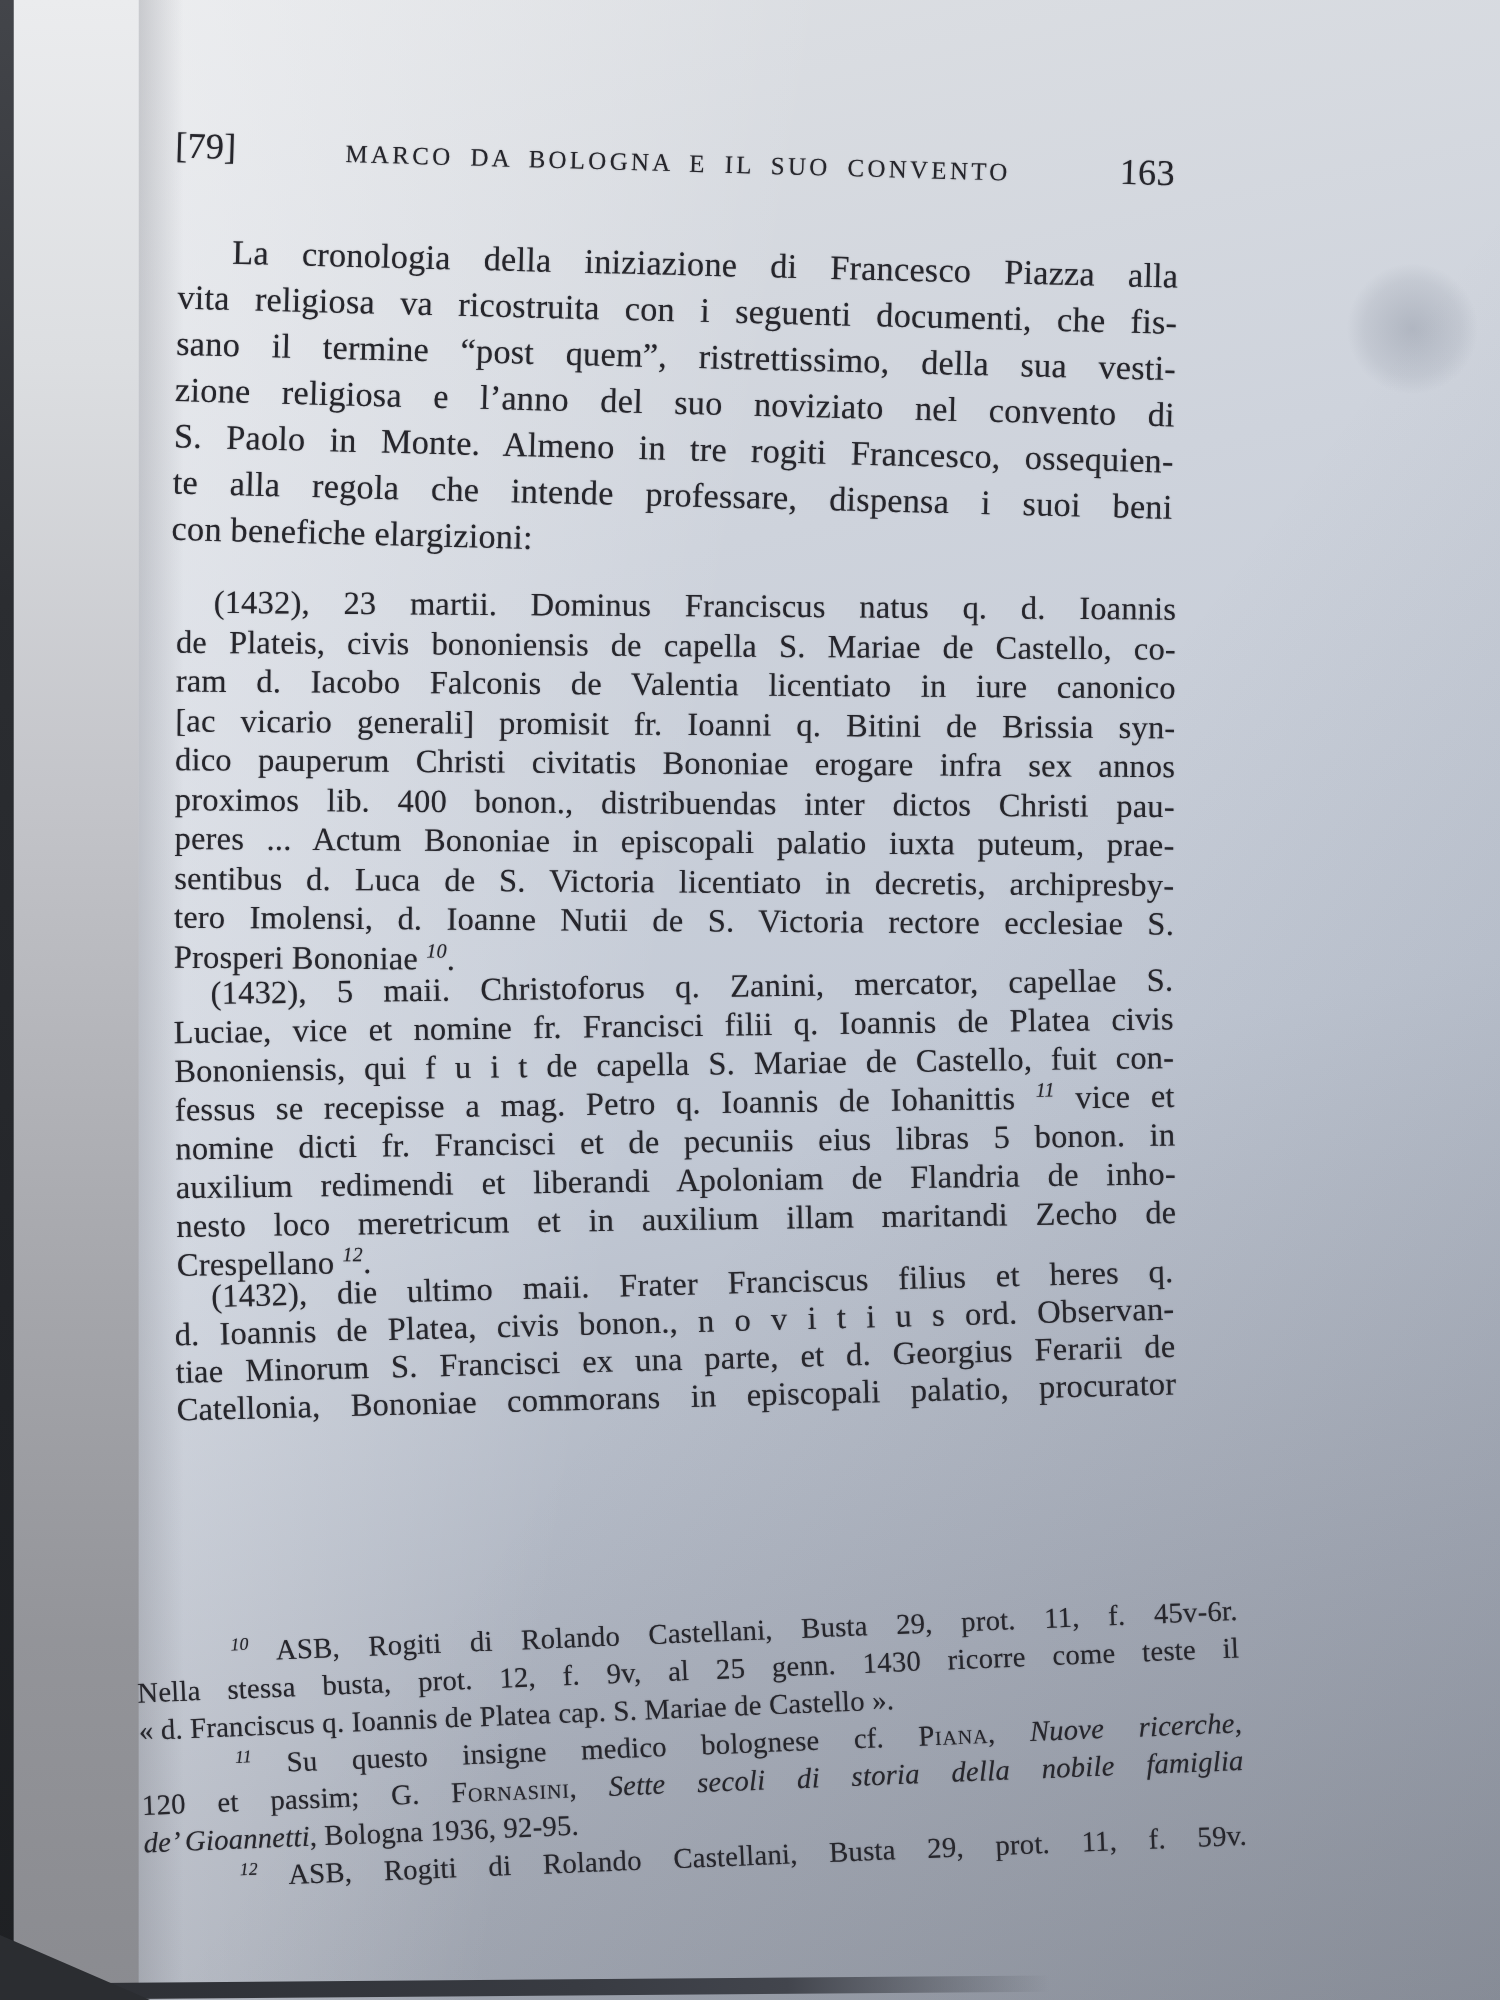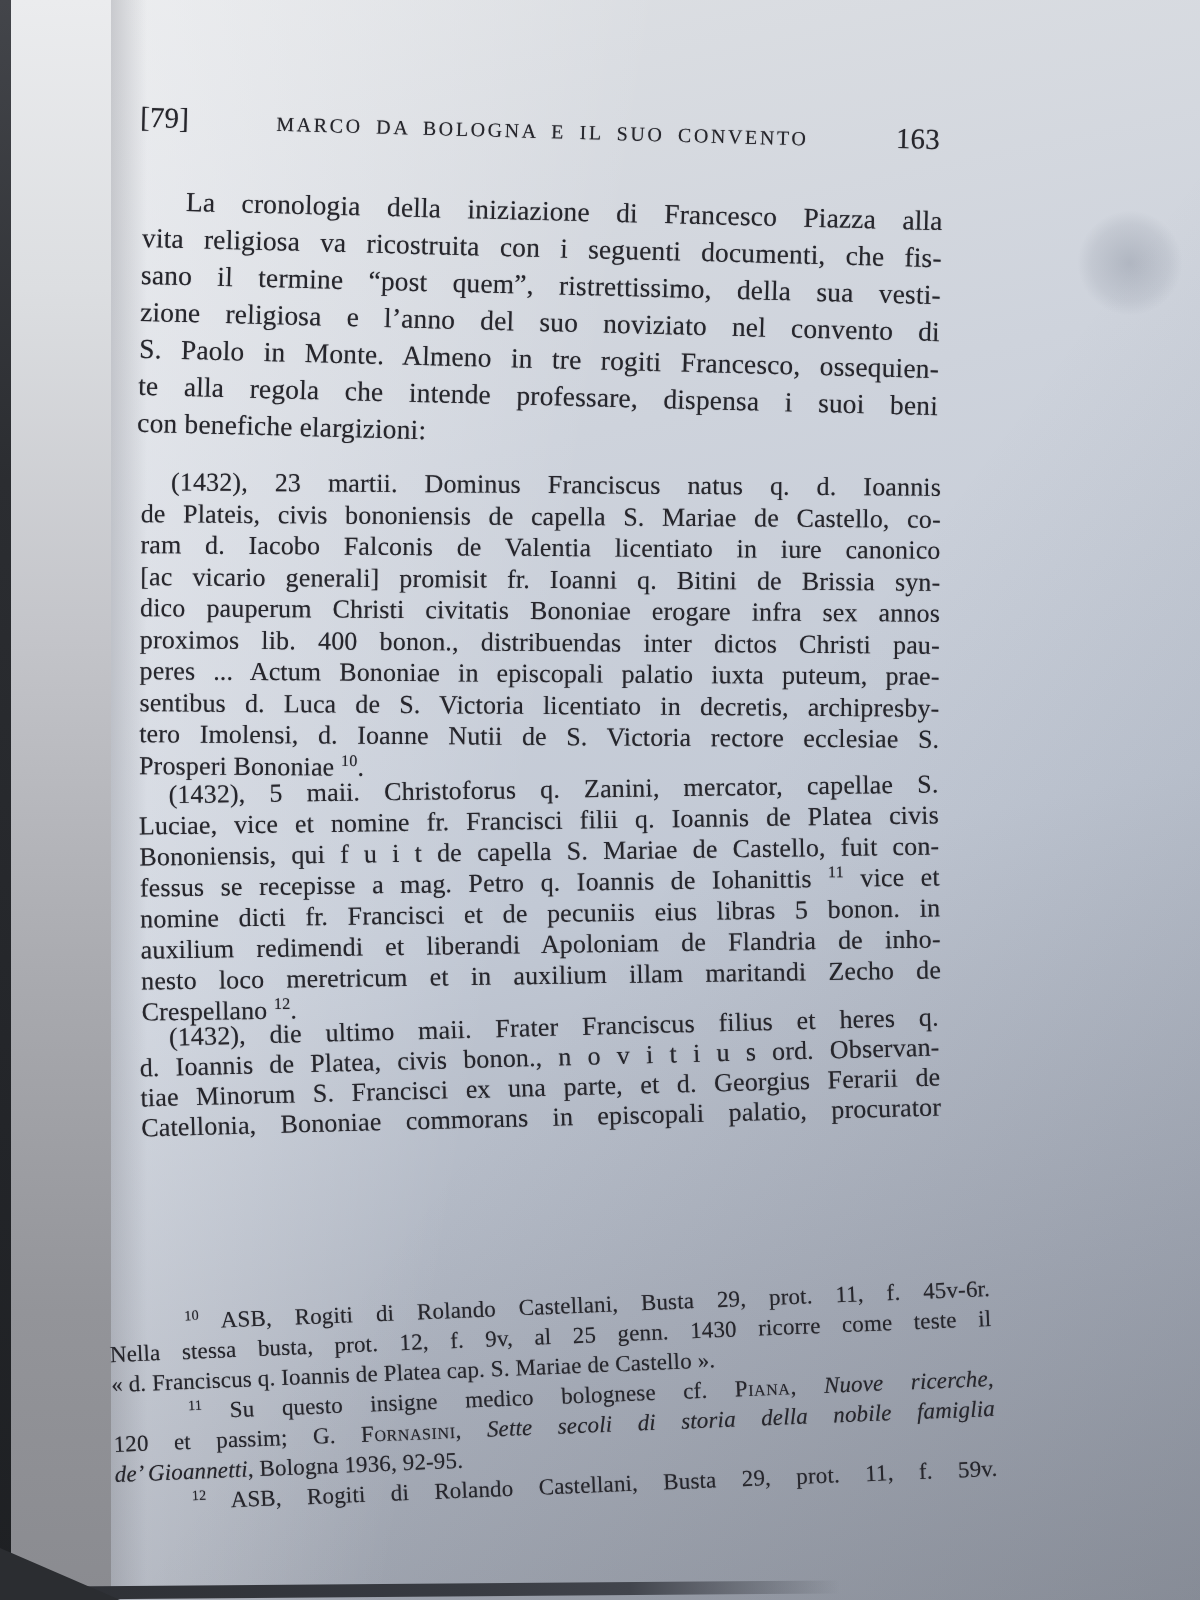--- a/index.html
+++ b/index.html
@@ -53,21 +53,21 @@
   .p-doc2 {top:774px;font-size:26px;line-height:31px;transform:rotate(-0.8deg);}
   .p-doc3 {top:1013px;font-size:26px;line-height:30px;transform:rotate(-1.5deg);}
   .fnotes {top:1292px;left:112px;width:882px;font-size:23px;line-height:30px;transform:rotate(-2.35deg);}
   .line{text-align:justify;text-align-last:justify;}
   .line.end{text-align-last:left;}
   .p-intro .line.first{padding-left:43px;}
   .p-doc1 .line.first,.p-doc2 .line.first,.p-doc3 .line.first{padding-left:30px;}
   .fnotes .line.first{padding-left:76px;}
   .i{font-style:italic;}
   .sc{font-variant:small-caps;letter-spacing:0.6px;}
-  .sup{vertical-align:super;font-size:0.62em;line-height:0;}
+  .sup{vertical-align:super;font-size:0.62em;line-height:0;font-style:italic;}
 </style>
 </head>
 <body>
 
 <div class="photo">
   <div class="gutter"></div>
   <div class="gutter-fade"></div>
   <div class="edge-dark"></div>
 
   <div class="block header-row">

